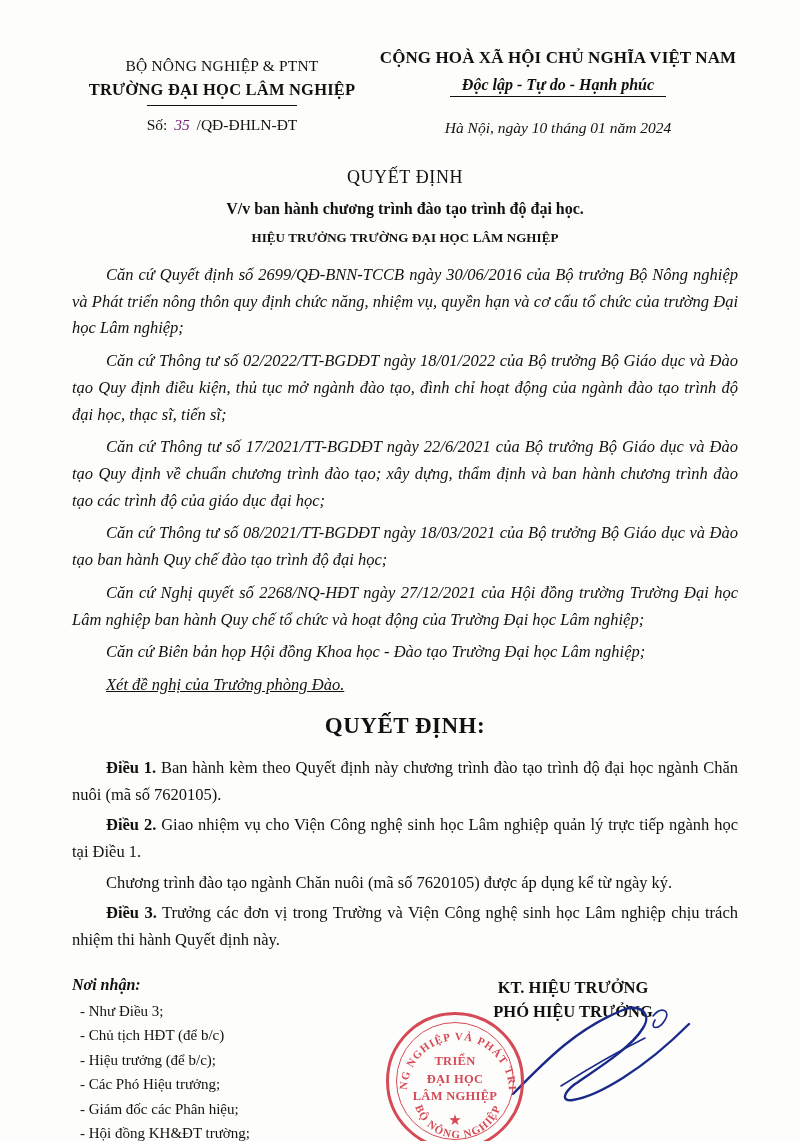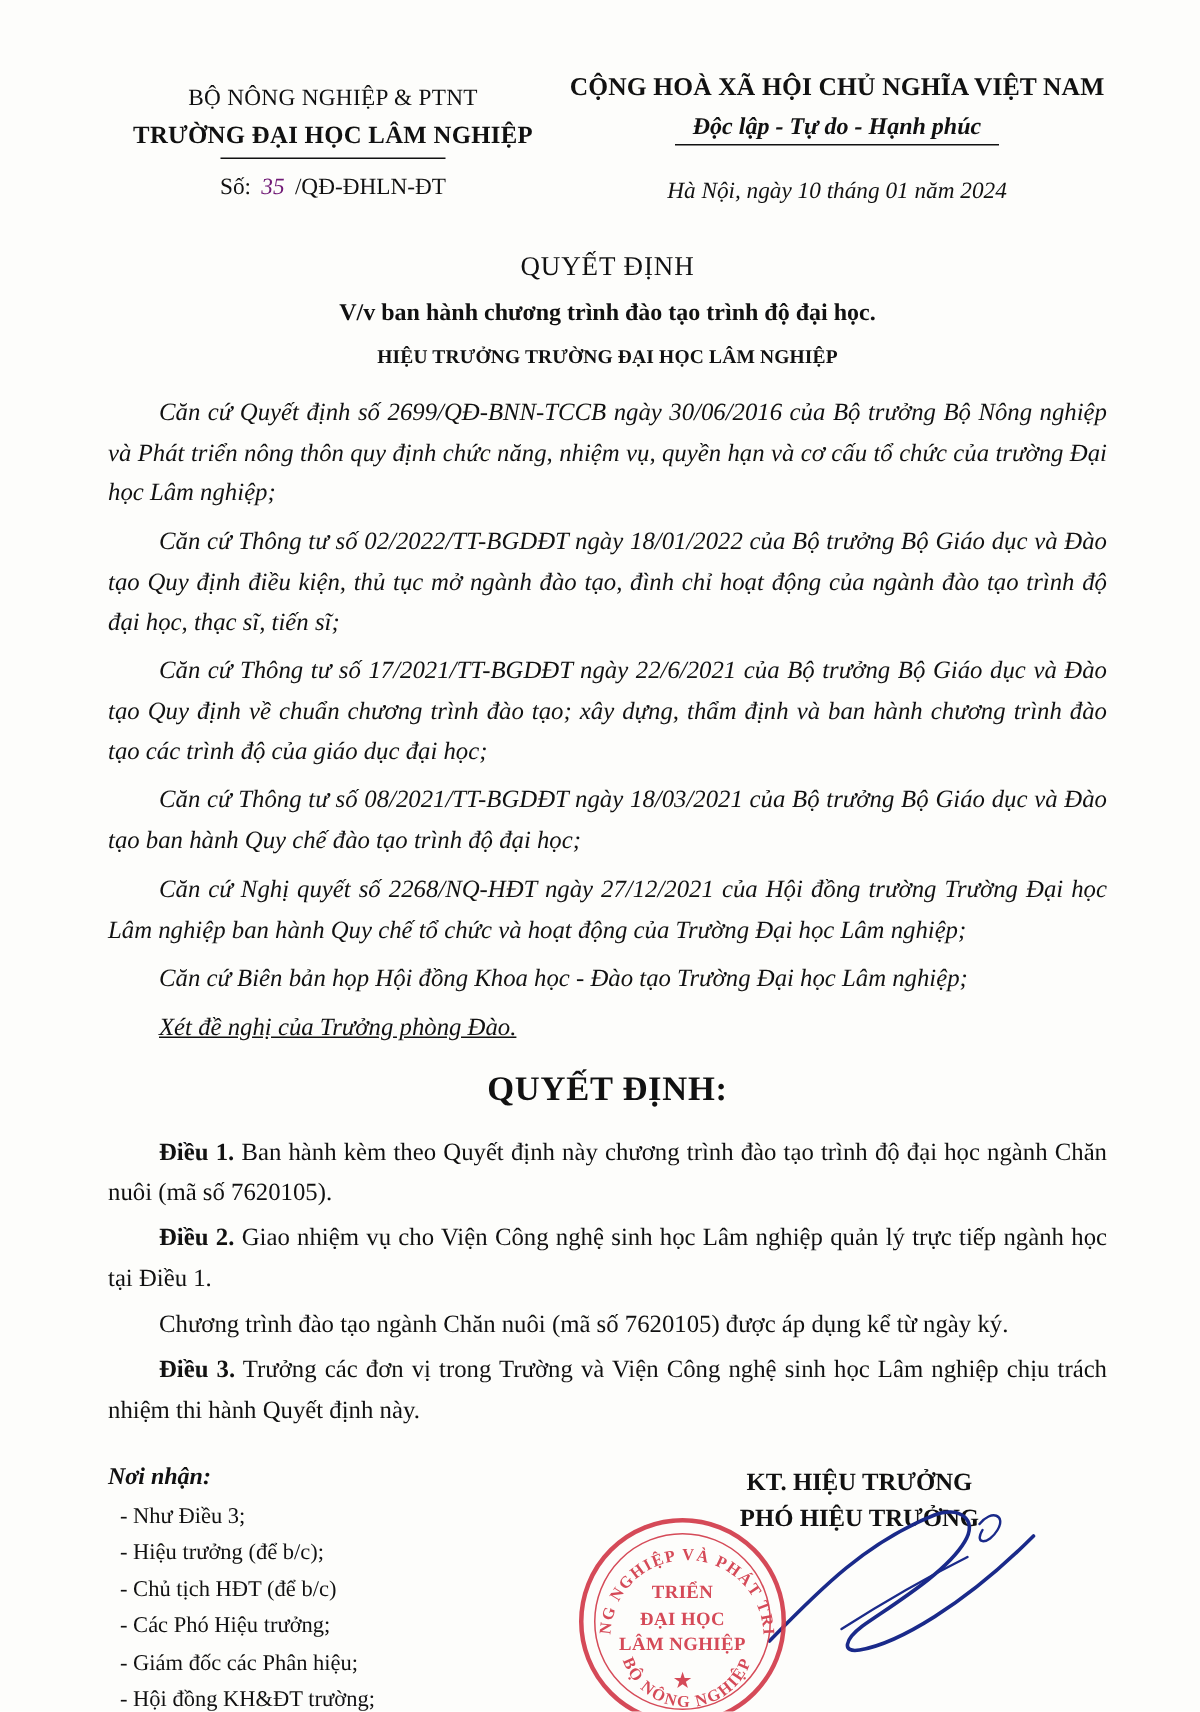--- a/index.html
+++ b/index.html
@@ -297,22 +297,22 @@
       <b>Điều 3.</b><span> Trưởng các đơn vị trong Trường và Viện Công nghệ sinh học Lâm nghiệp chịu trách nhiệm thi hành Quyết định này.</span>
     </p>
   </div>
 
   <div class="footer">
 
     <div class="recipients">
       <div class="rtitle">Nơi nhận:</div>
       <ul>
         <li>- Như Điều 3;</li>
+        <li>- Chủ tịch HĐT (để b/c)</li>
         <li>- Hiệu trưởng (để b/c);</li>
-        <li>- Chủ tịch HĐT (để b/c)</li>
         <li>- Các Phó Hiệu trưởng;</li>
         <li>- Giám đốc các Phân hiệu;</li>
         <li>- Hội đồng KH&amp;ĐT trường;</li>
 
       </ul>
     </div>
 
     <div class="signblock">
       <div class="sign-role">KT. HIỆU TRƯỞNG</div>
       <div class="sign-role">PHÓ HIỆU TRƯỞNG</div>

